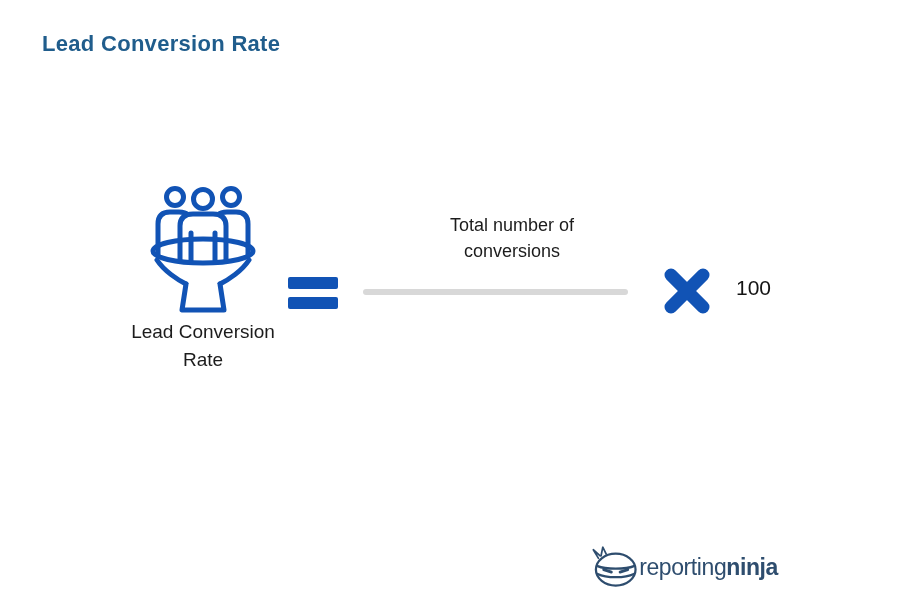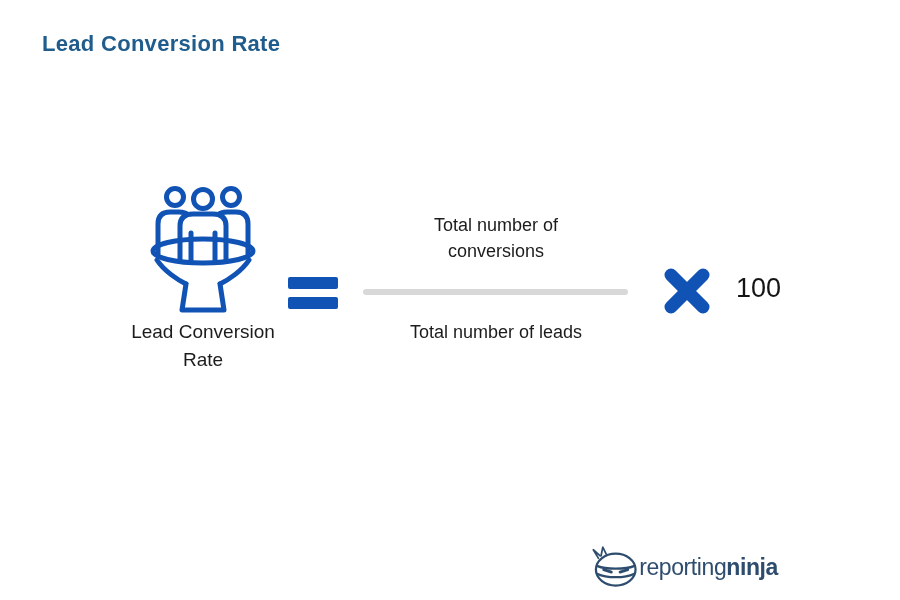--- a/index.html
+++ b/index.html
@@ -12,33 +12,33 @@
     font-size:22px; font-weight:700; letter-spacing:0.3px; color:#205d8c;
   }
   .icon-block { position:absolute; left:150px; top:183px; width:106px; height:132px; }
   .lhs-label {
     position:absolute; left:113px; top:318px; width:180px;
     text-align:center; font-size:19px; line-height:28px; color:#1c1c1c;
   }
   .equals { position:absolute; left:288px; top:277px; display:flex; flex-direction:column; gap:8px; }
   .equals-bar { width:50px; height:12px; background:#1153b5; border-radius:2px; }
   .numerator, .denominator {
-    position:absolute; left:396px; width:200px; text-align:center;
+    position:absolute; left:412px; width:200px; text-align:center;
     font-size:18px; line-height:26px; color:#1c1c1c; font-weight:400;
   }
   .numerator { top:212px; }
   .denominator { top:319px; }
   .divider {
     position:absolute; left:363px; top:289px; width:265px; height:6px;
     background:#d8d8d8; border-radius:3px;
   }
   .times { position:absolute; left:663px; top:267px; }
   .hundred {
     position:absolute; left:736px; top:270px;
-    font-size:27px; line-height:36px; color:#141414;
+    font-size:21px; line-height:36px; color:#141414;
   }
   .logo { position:absolute; right:44px; top:544px; display:flex; align-items:center; }
   .logo-text { font-size:23px; letter-spacing:-0.4px; color:#2e4d6e; white-space:nowrap; }
   .logo-text .bold { font-weight:700; }
 </style>
 </head>
 <body>
 
 <div class="canvas">
 
@@ -63,21 +63,20 @@
 
   <div class="lhs-label">Lead Conversion Rate</div>
 
   <div class="equals">
     <div class="equals-bar"></div>
     <div class="equals-bar"></div>
   </div>
 
   <div class="numerator">Total number of conversions</div>
   <div class="divider"></div>
-  <div class="denominator">Total number of leads</div>
 
   <svg class="times" viewBox="0 0 48 48" width="48" height="48" stroke="#1153b5" stroke-width="13" stroke-linecap="round" fill="none">
     <path d="M8,8 L40,40"></path>
     <path d="M40,8 L8,40"></path>
   </svg>
 
   <div class="hundred">100</div>
 
   <div class="logo">
     <svg viewBox="0 0 58 48" width="50" height="46" fill="none" stroke="#2e4d6e" stroke-width="2.6" stroke-linecap="round" stroke-linejoin="round">

